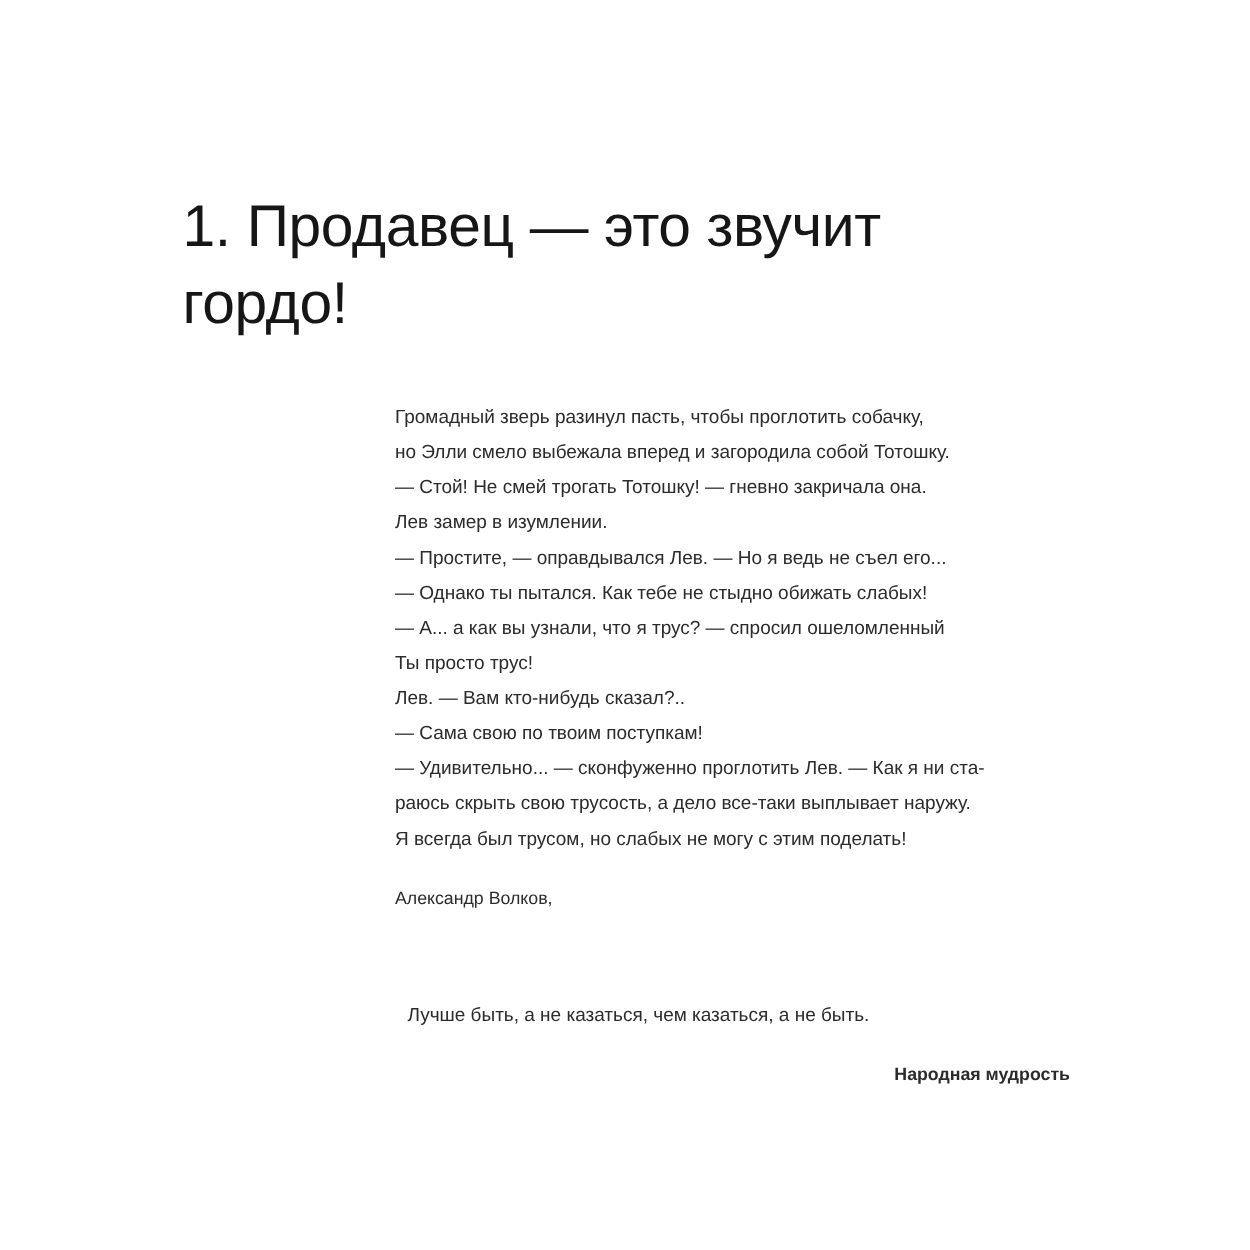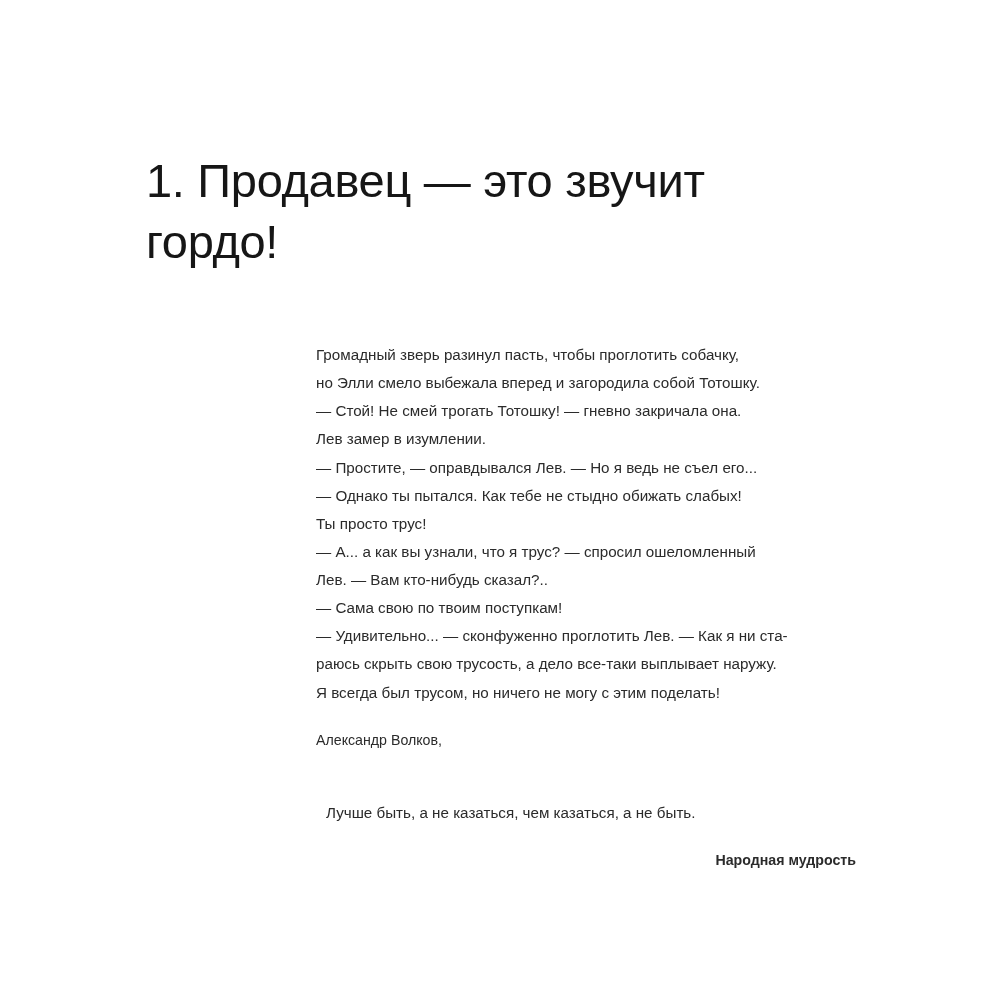--- a/index.html
+++ b/index.html
@@ -23,21 +23,21 @@
     width: 680px;
     font-size: 47px;
     line-height: 1.28;
     font-weight: 400;
     letter-spacing: -0.3px;
     color: #161616;
   }
   .epigraph-block {
     position: absolute;
     left: 316px;
-    top: 341px;
+    top: 320px;
     width: 540px;
   }
   .epigraph-body p {
     margin: 0;
     font-size: 15.2px;
     line-height: 1.85;
     color: #2b2b2b;
     white-space: nowrap;
   }
   .epigraph-attrib {
@@ -81,27 +81,27 @@
   <h1 class="chapter-title">1. Продавец — это звучит гордо!</h1>
 
   <div class="epigraph-block">
     <div class="epigraph-body">
       <p>Громадный зверь разинул пасть, чтобы проглотить собачку,</p>
       <p>но Элли смело выбежала вперед и загородила собой Тотошку.</p>
       <p>— Стой! Не смей трогать Тотошку! — гневно закричала она.</p>
       <p>Лев замер в изумлении.</p>
       <p>— Простите, — оправдывался Лев. — Но я ведь не съел его...</p>
       <p>— Однако ты пытался. Как тебе не стыдно обижать слабых!</p>
+      <p>— А... а как вы узнали, что я трус? — спросил ошеломленный</p>
       <p>Ты просто трус!</p>
-      <p>— А... а как вы узнали, что я трус? — спросил ошеломленный</p>
       <p>Лев. — Вам кто-нибудь сказал?..</p>
       <p>— Сама свою по твоим поступкам!</p>
       <p>— Удивительно... — сконфуженно проглотить Лев. — Как я ни ста-</p>
       <p>раюсь скрыть свою трусость, а дело все-таки выплывает наружу.</p>
-      <p>Я всегда был трусом, но ничего не могу с этим поделать!</p>
+      <p>Я всегда был трусом, но слабых не могу с этим поделать!</p>
     </div>
     <div class="epigraph-attrib">
       <div>Александр Волков,</div>
     </div>
   </div>
 
   <div class="proverb-block">
     <p class="proverb-text">Лучше быть, а не казаться, чем казаться, а не быть.</p>
     <div class="proverb-attrib">Народная мудрость</div>
   </div>

